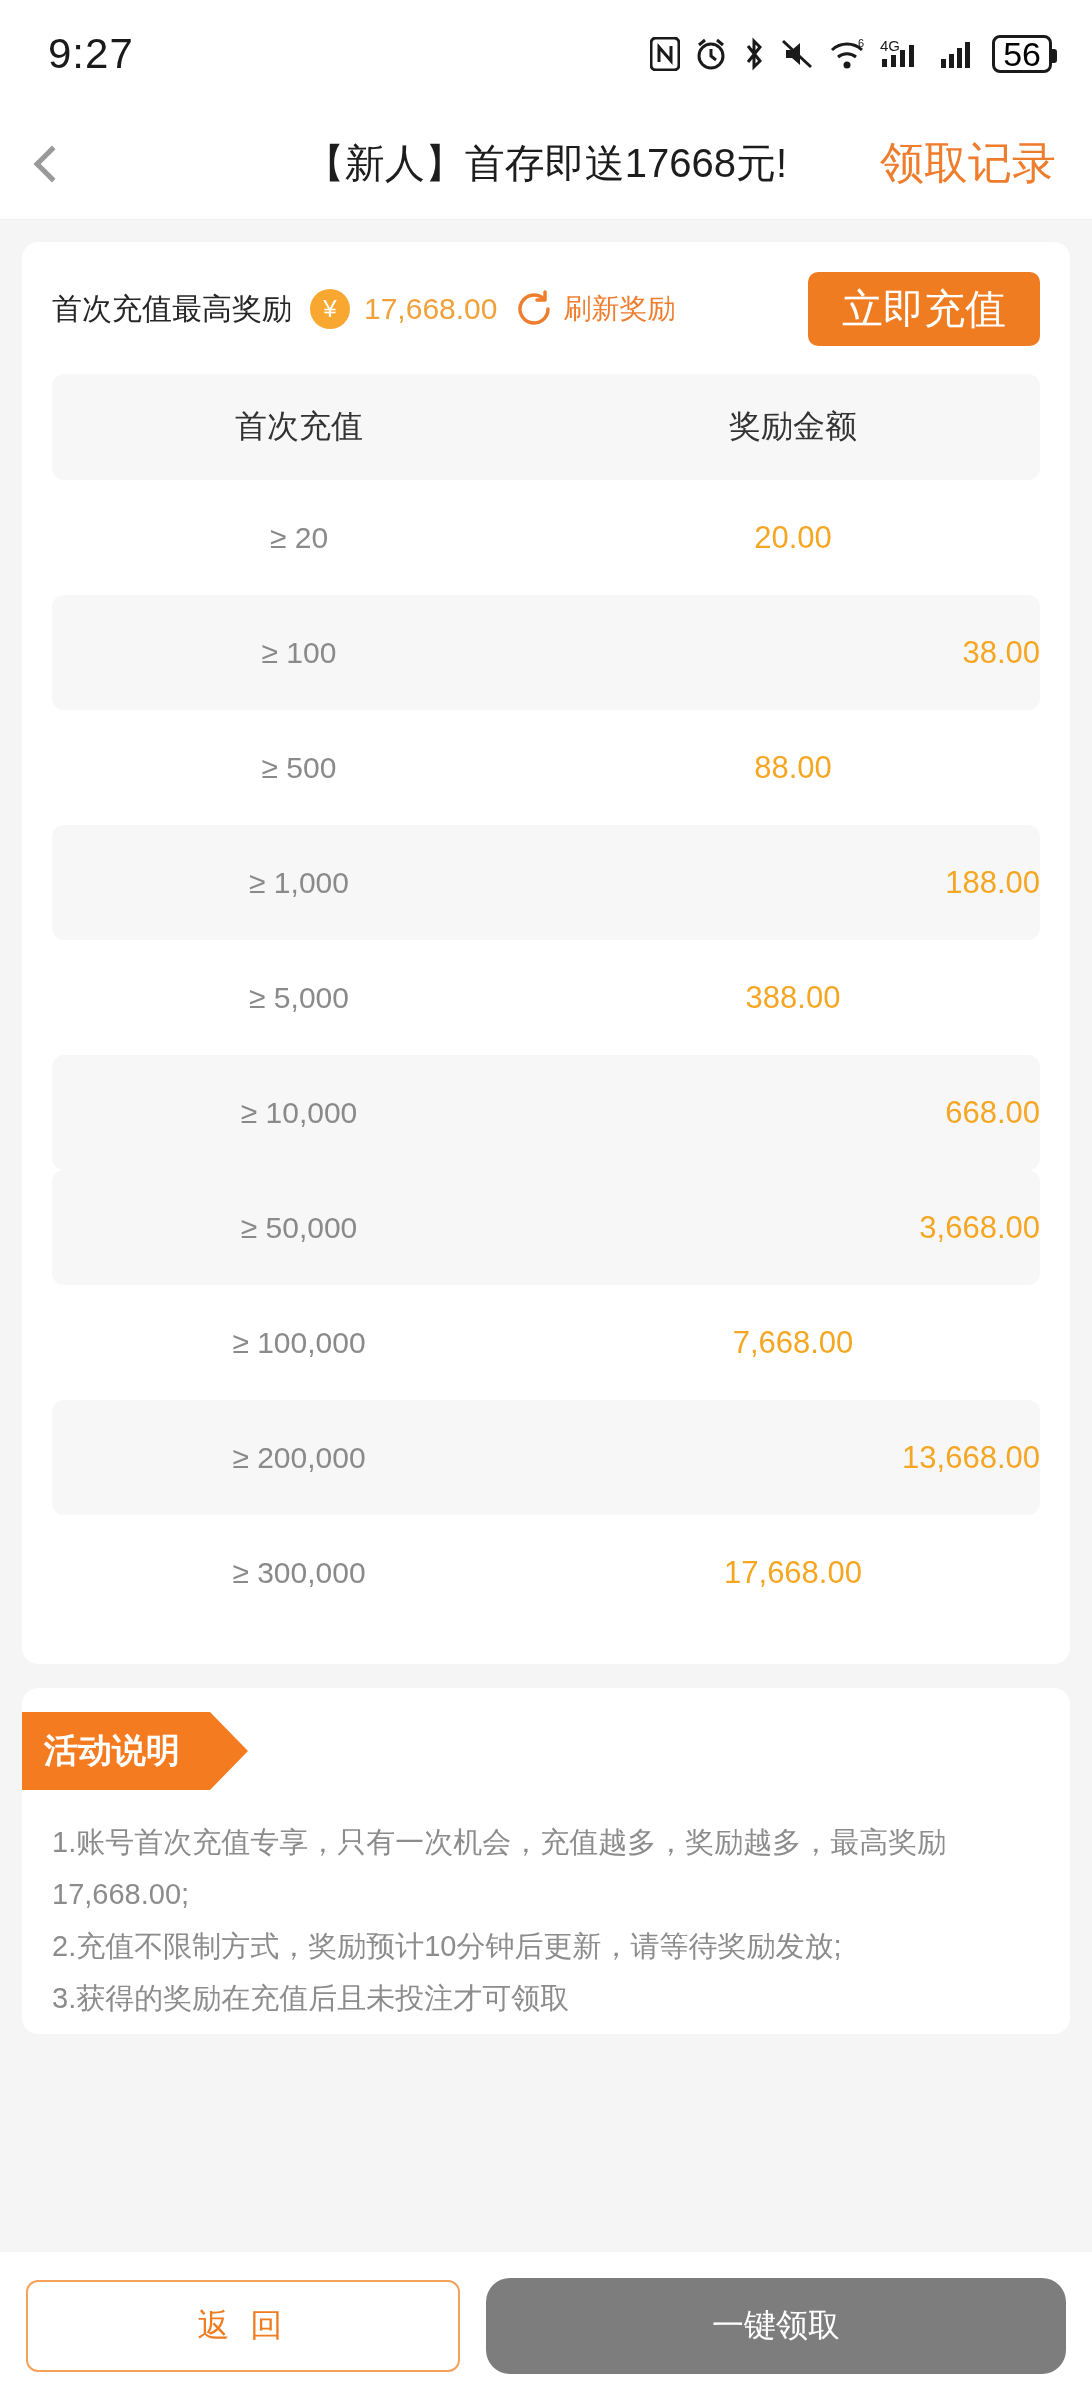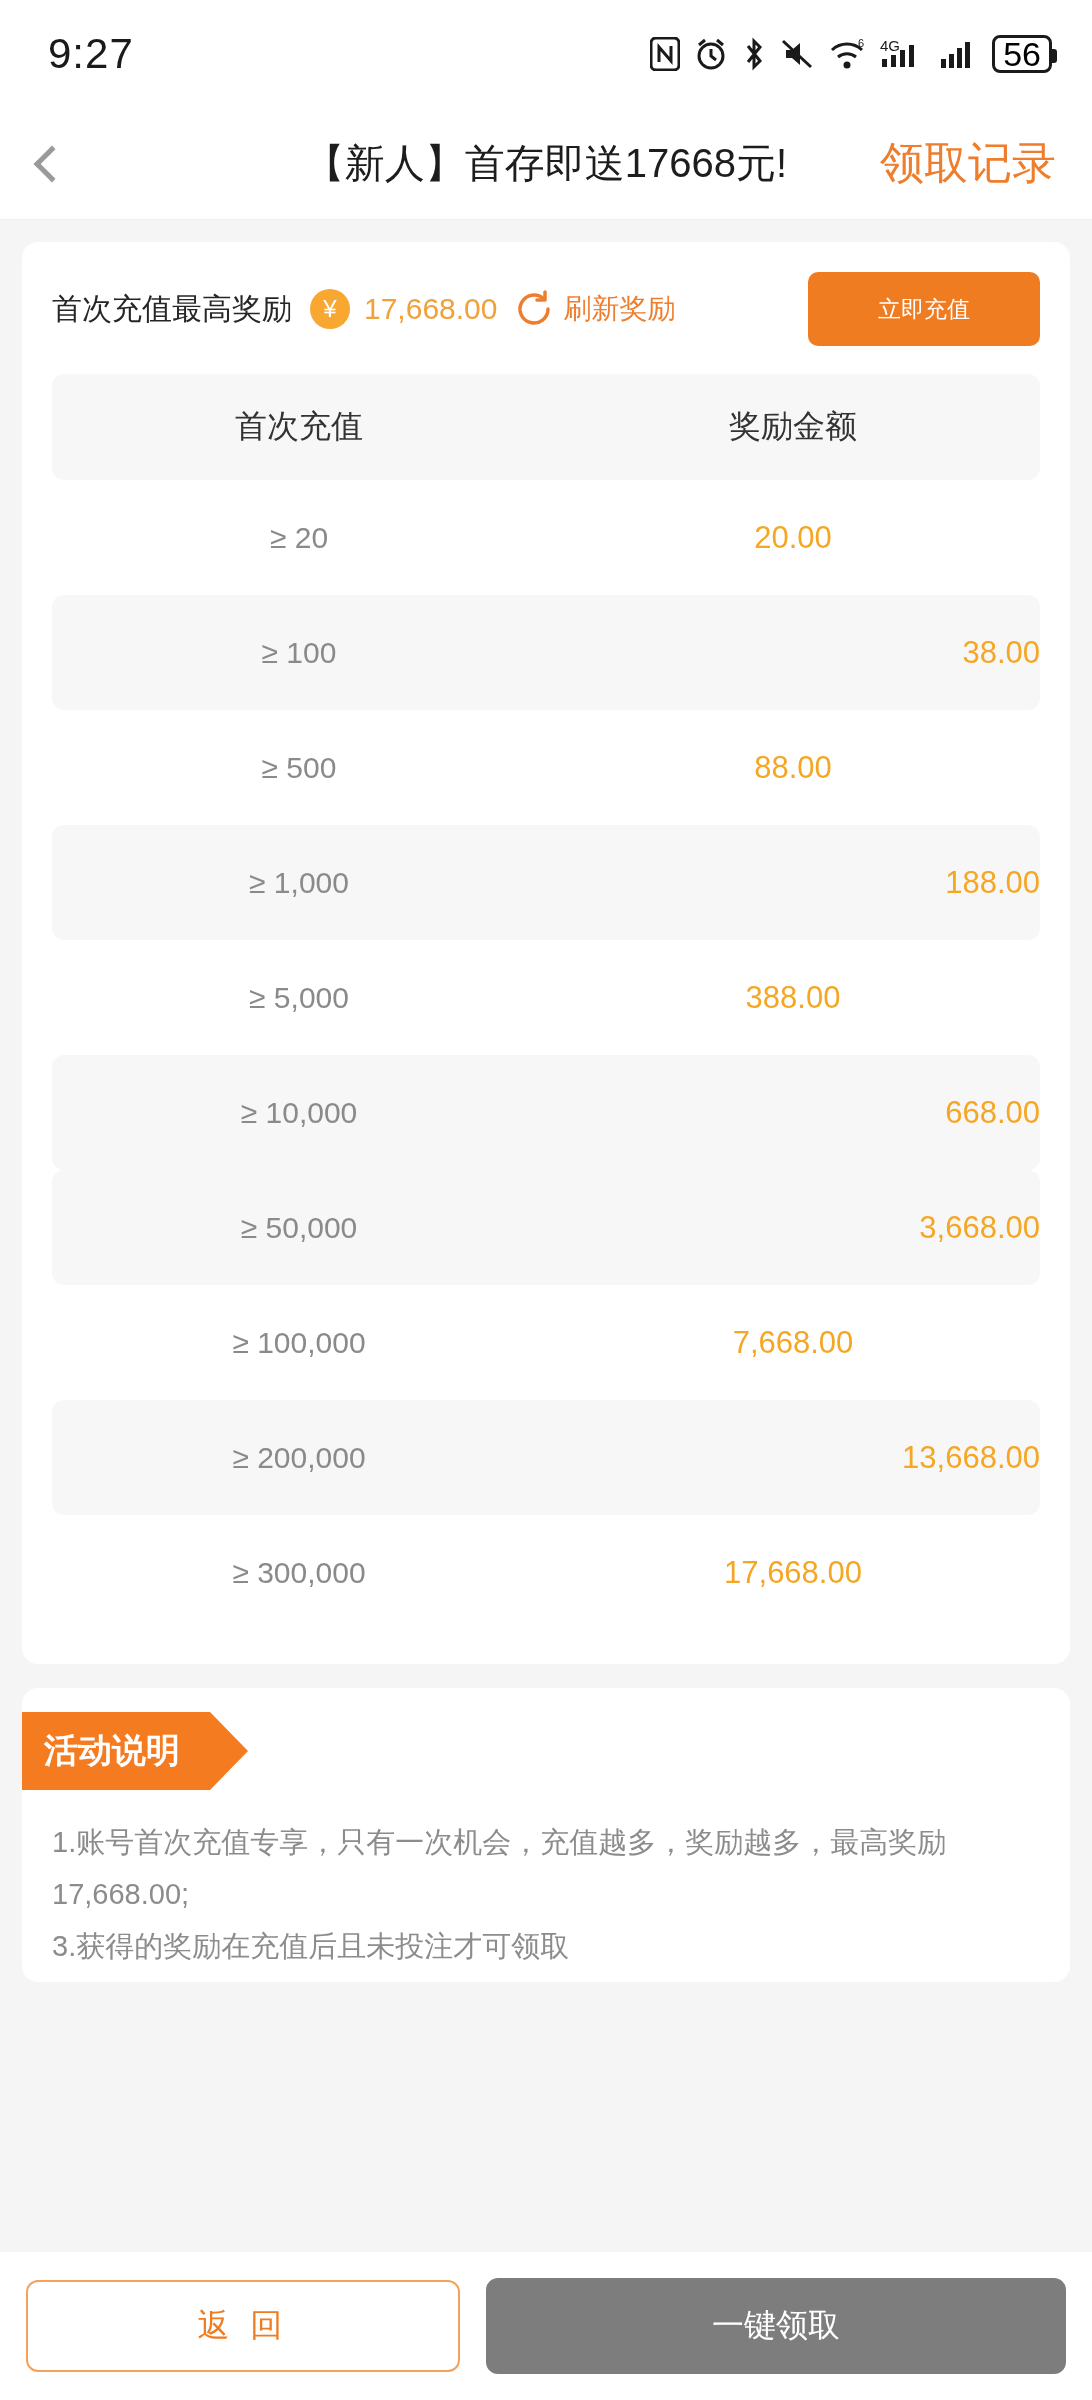--- a/index.html
+++ b/index.html
@@ -143,21 +143,21 @@
   .refresh-text {
     font-size: 28px;
     color: #ef7d2e;
     margin-left: 10px;
     white-space: nowrap;
   }
   .recharge-btn {
     margin-left: auto;
     background: #f07c22;
     color: #ffffff;
-    font-size: 23px;
+    font-size: 41px;
     border: none;
     border-radius: 10px;
     width: 232px;
     height: 74px;
     font-family: "Liberation Sans", sans-serif;
     cursor: pointer;
   }
 
   
   .table { width: 100%; border-collapse: collapse; }
@@ -244,21 +244,21 @@
     color: #f07c22;
     font-size: 32px;
     letter-spacing: 6px;
     font-family: "Liberation Sans", sans-serif;
     cursor: pointer;
   }
   .btn-claim {
     flex: 1.35;
     height: 96px;
     border: none;
-    border-radius: 12px;
+    border-radius: 24px;
     background: #7d7d7d;
     color: #ffffff;
     font-size: 32px;
     font-family: "Liberation Sans", sans-serif;
     cursor: pointer;
   }
 </style>
 </head>
 <body>
 
@@ -392,20 +392,21 @@
           <td class="amount">17,668.00</td>
         </tr>
       </tbody>
     </table>
   </div>
 
   <div class="notice">
     <div class="ribbon">活动说明</div>
     <div class="notice-list">
       <p>1.账号首次充值专享，只有一次机会，充值越多，奖励越多，最高奖励17,668.00;</p>
+      <p>2.充值不限制方式，奖励预计10分钟后更新，请等待奖励发放;</p>
       <p>3.获得的奖励在充值后且未投注才可领取</p>
     </div>
   </div>
 
   <div class="bottombar">
     <button class="btn-back">返 回</button>
     <button class="btn-claim">一键领取</button>
   </div>
 
 </div>

